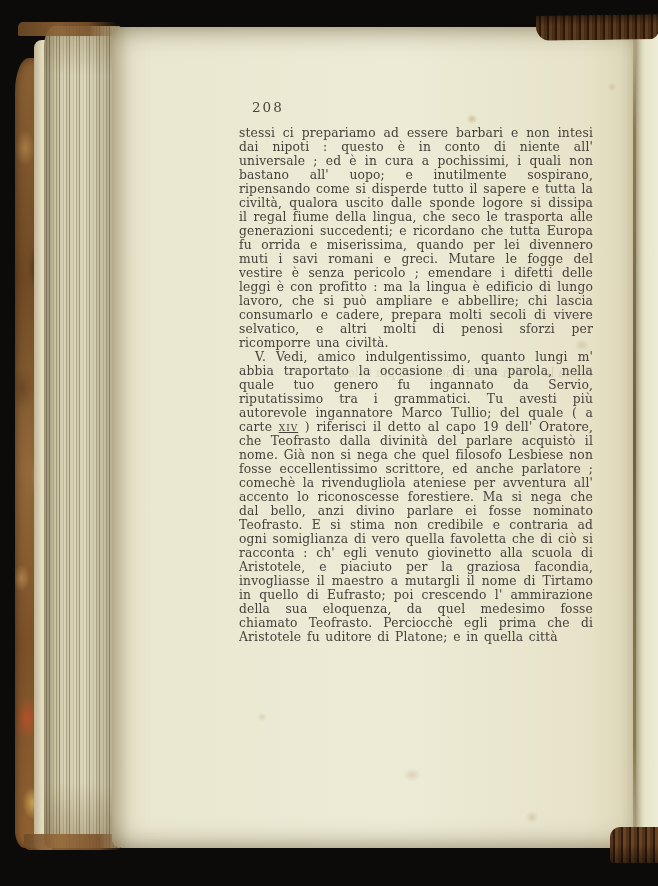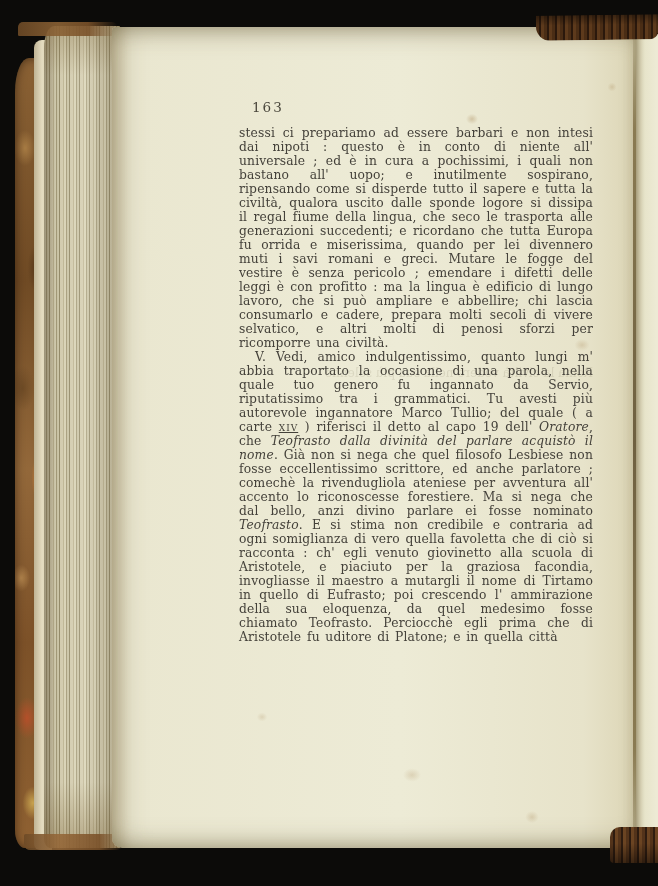--- a/index.html
+++ b/index.html
@@ -74,21 +74,21 @@
     position:absolute;left:140px;top:72px;
     font-size:13.5px;letter-spacing:2px;color:#4a473c;
   }
   .textblock{
     position:absolute;left:127px;top:99px;width:354px;
     font-size:12.3px;line-height:14px;color:#44413a;
     text-align:justify;word-spacing:1.6px;letter-spacing:.15px;
   }
   .textblock p{margin:0;}
   .textblock p.indent{text-indent:16px;}
-  .textblock .it{font-style:italic;}
+  .textblock .it{}
   .textblock .sc{font-variant:small-caps;letter-spacing:1px;text-decoration:underline;}
   
   .bleed{
     position:absolute;left:127px;top:338px;width:354px;
     transform:scaleX(-1);
     font-size:12px;line-height:17px;color:#584f32;
     opacity:.12;filter:blur(.7px);
     pointer-events:none;
   }
   
@@ -124,21 +124,21 @@
 <body>
 
 <div class="scene">
   <div class="marble-edge"></div>
   <div class="endpaper"></div>
   <div class="page-stack"></div>
   <div class="stack-top-cover"></div>
   <div class="stack-bottom-cover"></div>
 
   <div class="page">
-    <div class="folio">163</div>
+    <div class="folio">208</div>
     <div class="bleed">Roma la civiltà vedere nella sua più solenne</div>
     <div class="textblock">
         <p><span>stessi ci prepariamo ad essere barbari e non intesi dai nipoti&nbsp;: questo è in conto di niente all' universale&nbsp;; ed è in cura a pochissimi, i quali non bastano all' uopo; e inutilmente sospirano, ripensando come si disperde tutto il sapere e tutta la civiltà, qualora uscito dalle sponde logore si dissipa il regal fiume della lingua, che seco le trasporta alle generazioni succedenti; e ricordano che tutta Europa fu orrida e miserissima, quando per lei divennero muti i savi romani e greci. Mutare le fogge del vestire è senza pericolo&nbsp;; emendare i difetti delle leggi è con profitto&nbsp;: ma la lingua è edificio di lungo lavoro, che si può ampliare e abbellire; chi lascia consumarlo e cadere, prepara molti secoli di vivere selvatico, e altri molti di penosi sforzi per ricomporre una civiltà.</span></p>
         <p class="indent"><span>V. Vedi, amico indulgentissimo, quanto lungi m' abbia traportato la occasione di una parola, nella quale tuo genero fu ingannato da Servio, riputatissimo tra i grammatici. Tu avesti più autorevole ingannatore Marco Tullio; del quale ( a carte </span><span class="sc">xiv</span><span> ) riferisci il detto al capo 19 dell' </span><span class="it">Oratore</span><span>, che </span><span class="it">Teofrasto dalla divinità del parlare acquistò il nome</span><span>. Già non si nega che quel filosofo Lesbiese non fosse eccellentissimo scrittore, ed anche parlatore&nbsp;; comechè la rivendugliola ateniese per avventura all' accento lo riconoscesse forestiere. Ma si nega che dal bello, anzi divino parlare ei fosse nominato </span><span class="it">Teofrasto</span><span>. E si stima non credibile e contraria ad ogni somiglianza di vero quella favoletta che di ciò si racconta&nbsp;: ch' egli venuto giovinetto alla scuola di Aristotele, e piaciuto per la graziosa facondia, invogliasse il maestro a mutargli il nome di Tirtamo in quello di Eufrasto; poi crescendo l' ammirazione della sua eloquenza, da quel medesimo fosse chiamato Teofrasto. Perciocchè egli prima che di Aristotele fu uditore di Platone; e in quella città</span></p>
       </div>
   </div>
 
   <div class="gutter"></div>
   <div class="facing-strip"></div>
   <div class="headband"></div>

